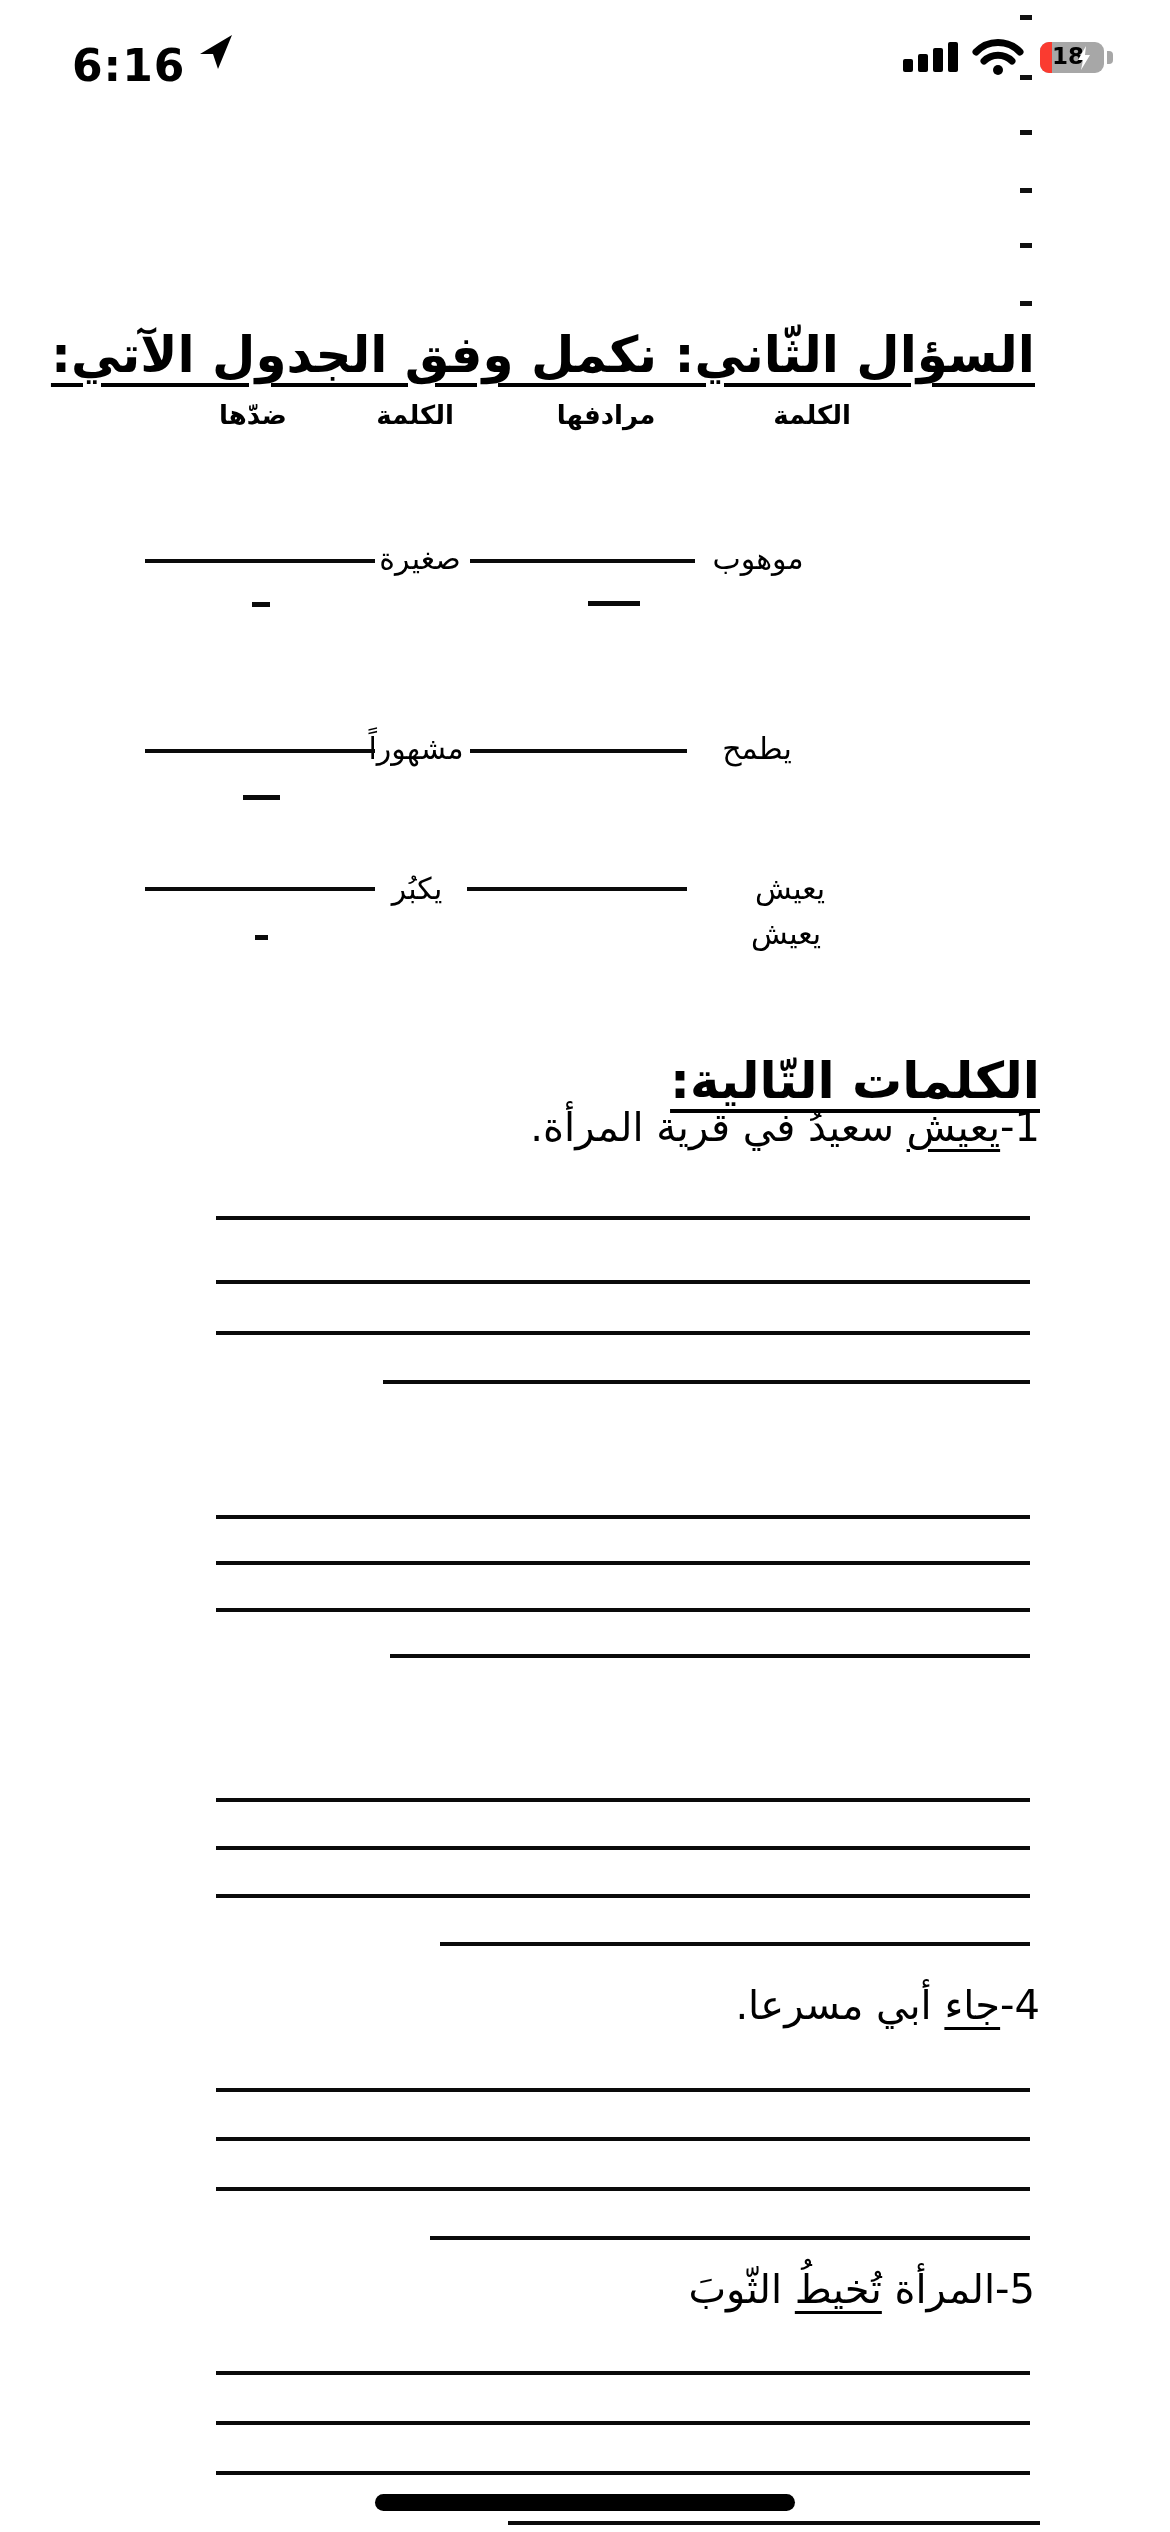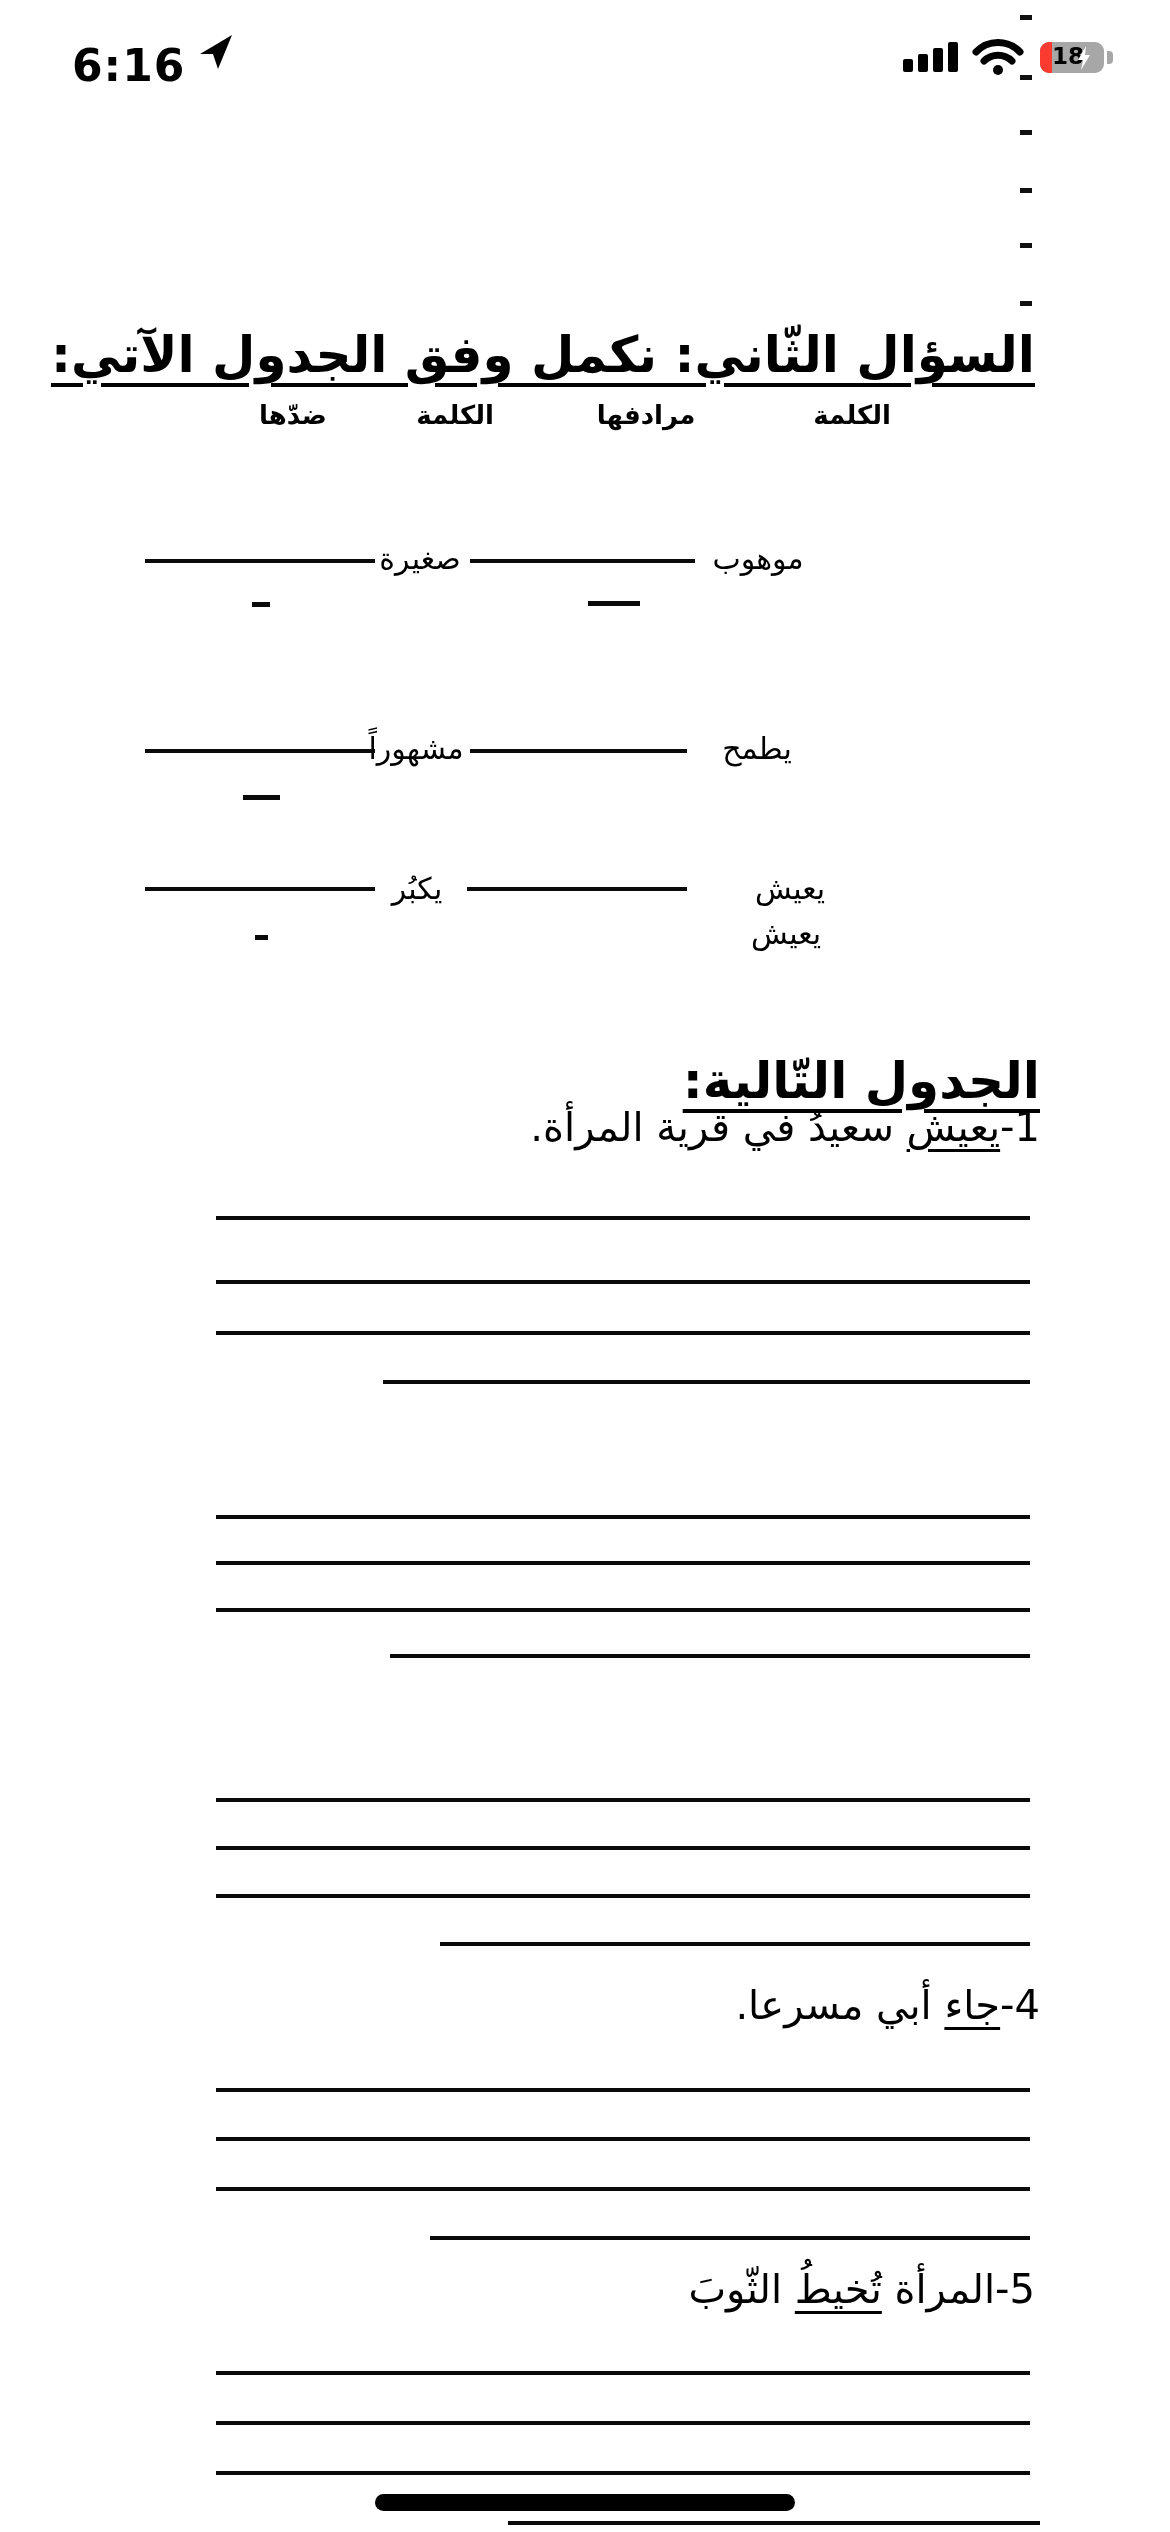--- a/index.html
+++ b/index.html
@@ -10,21 +10,21 @@
   #time{left:72px;top:32px;font-size:44px;font-weight:600;letter-spacing:1px;margin-top:8px;}
   .sigbar{position:absolute;background:#000;border-radius:2px;width:10px;}
   #battery{left:1040px;top:42px;width:64px;height:31px;border-radius:9px;background:#a7a7a7;overflow:hidden;}
   #battery .red{position:absolute;left:0;top:0;width:12px;height:31px;background:#fb3b30;}
   #battery .pct{position:absolute;left:6px;top:1px;width:44px;text-align:center;color:#000000;
                 font-size:23px;font-weight:700;}
   #batcap{left:1107px;top:51px;width:6px;height:13px;border-radius:0 4px 4px 0;background:#a7a7a7;}
   
   .h-underline{text-decoration:underline;text-decoration-thickness:4px;text-underline-offset:11px;}
   .qhead{font-size:50px;font-weight:700;direction:rtl;white-space:nowrap;margin-left:14px;}
-  .thead{font-size:26px;font-weight:700;transform:translateX(-50%);direction:rtl;margin-left:40px;}
+  .thead{font-size:26px;font-weight:700;transform:translateX(-50%);direction:rtl;}
   .tword{font-size:30px;transform:translateX(-50%);direction:rtl;white-space:nowrap;}
   .tline{position:absolute;height:4px;background:#0a0a0a;}
   .tdash{position:absolute;height:5px;background:#0a0a0a;}
   .mdash{position:absolute;left:1020px;width:12px;height:5px;background:#111;}
   .item{font-size:40px;direction:rtl;white-space:nowrap;}
   .item u{text-decoration-thickness:3px;text-underline-offset:8px;}
   .ans{position:absolute;height:4px;background:#0a0a0a;}
   #home{left:375px;top:2494px;width:420px;height:17px;border-radius:9px;background:#000;}
 </style>
 </head>
@@ -86,21 +86,21 @@
   <div class="tline" style="left:145px;top:749px;width:230px"></div>
   <div class="tdash" style="left:243px;top:795px;width:37px"></div>
 
   <div class="abs tword" style="left:790px;top:871px">يعيش</div>
   <div class="tline" style="left:467px;top:887px;width:220px"></div>
   <div class="abs tword" style="left:417px;top:871px">يكبُر</div>
   <div class="tline" style="left:145px;top:887px;width:230px"></div>
   <div class="tdash" style="left:255px;top:935px;width:13px"></div>
   <div class="abs tword" style="left:786px;top:916px">يعيش</div>
 
-  <div class="abs qhead h-underline" style="right:130px;top:1052px">الجدول التّالية:</div>
+  <div class="abs qhead h-underline" style="right:130px;top:1052px">الكلمات التّالية:</div>
 
   <div class="abs item" style="right:130px;top:1104px">
     <span>1-</span><span></span><u>يعيش</u><span> سعيدُ في قرية المرأة.</span>
   </div>
   <div class="ans" style="left:216px;top:1216px;width:814px"></div>
   <div class="ans" style="left:216px;top:1280px;width:814px"></div>
   <div class="ans" style="left:216px;top:1331px;width:814px"></div>
   <div class="ans" style="left:383px;top:1380px;width:647px"></div>
 
   <div class="ans" style="left:216px;top:1515px;width:814px"></div>

